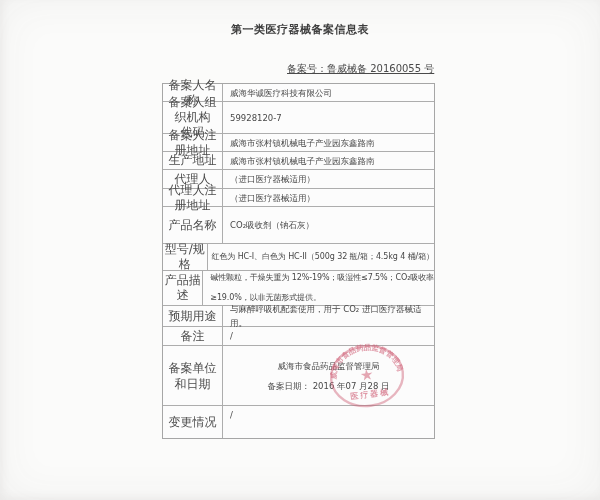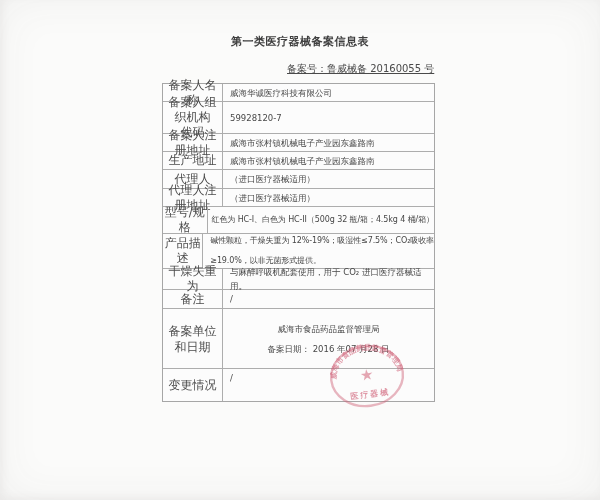--- a/index.html
+++ b/index.html
@@ -4,21 +4,21 @@
 <style>
   html,body { margin:0; padding:0; background:#ffffff; }
   .canvas {
     position:relative; width:600px; height:500px; overflow:hidden;
     background:#fbfbfa;
     box-shadow: inset 0 0 45px rgba(70,68,60,.06), inset 3px -3px 8px rgba(70,68,60,.05);
     font-family:"DejaVu Sans", sans-serif;
     color:#4c4c4c;
   }
   .doc-title {
-    position:absolute; top:34px; left:0; width:600px;
+    position:absolute; top:22px; left:0; width:600px;
     text-align:center; font-size:11px; font-weight:bold;
     color:#3e3e3e; letter-spacing:.5px;
   }
   .record-no {
     position:absolute; top:62px; left:287px;
     font-size:10px; color:#4a4a4a;text-decoration:underline;
   }
   .reg-table {
     position:absolute; left:162px; top:83px; width:273px;
     border:1px solid #a6a6a6; box-sizing:border-box;
@@ -87,34 +87,38 @@
     <div class="trow" style="height:19px">
       <div class="tlabel">代理人</div>
       <div class="tvalue">（进口医疗器械适用）</div>
     </div>
 
     <div class="trow" style="height:18px">
       <div class="tlabel">代理人注册地址</div>
       <div class="tvalue">（进口医疗器械适用）</div>
     </div>
 
+    <div class="trow" style="height:37px">
+      <div class="tlabel">产品名称</div>
+      <div class="tvalue">CO₂吸收剂（钠石灰）</div>
+    </div>
 
     <div class="trow" style="height:27px">
       <div class="tlabel">型号/规格</div>
       <div class="tvalue v-nowrap">红色为 HC-I、白色为 HC-II（500g  32 瓶/箱；4.5kg  4 桶/箱）</div>
     </div>
 
     <div class="trow" style="height:35px">
       <div class="tlabel">产品描述</div>
       <div class="tvalue v-pre">碱性颗粒，干燥失重为 12%-19%；吸湿性≤7.5%；CO₂吸收率
 ≥19.0%，以非无菌形式提供。</div>
     </div>
 
     <div class="trow" style="height:21px">
-      <div class="tlabel">干燥失重为</div>
+      <div class="tlabel">预期用途</div>
       <div class="tvalue">与麻醉呼吸机配套使用，用于 CO₂ 进口医疗器械适用。</div>
     </div>
 
     <div class="trow" style="height:19px">
       <div class="tlabel">备注</div>
       <div class="tvalue">/</div>
     </div>
 
     <div class="trow" style="height:60px">
       <div class="tlabel lbl-tall">备案单位

